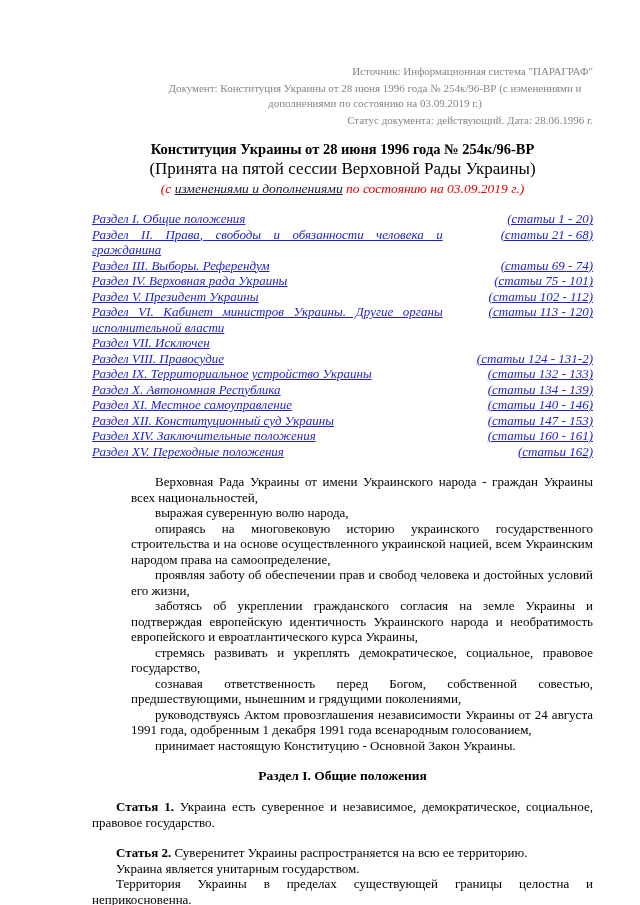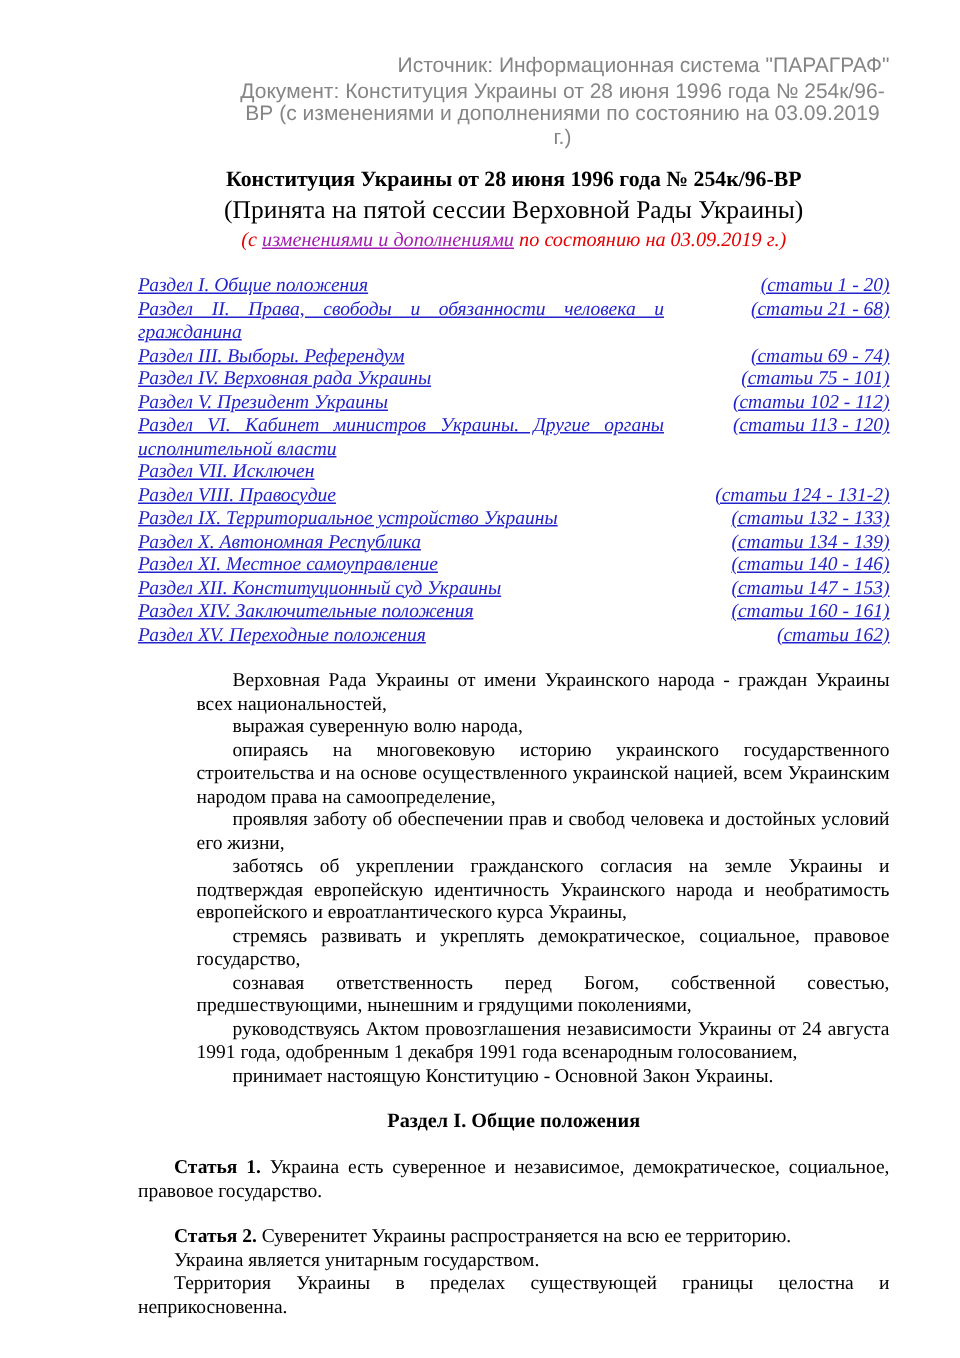--- a/index.html
+++ b/index.html
@@ -4,33 +4,33 @@
 <style>
   html, body { margin:0; padding:0; background:#ffffff; }
   body {
     width:640px; height:905px; overflow:hidden;
     font-family:"Liberation Serif", serif; color:#000;
   }
   .page { padding:36px 47px 0 92px; }
 
   
   .header-meta {
-    font-family:Liberation Sans, sans-serif;
-    font-size:14px; color:#858585; text-align:right; line-height:15.5px;
+    font-family:Liberation Serif, serif;
+    font-size:11px; color:#858585; text-align:right; line-height:15.5px;margin-top:28px;
   }
   .header-meta p { margin:0 0 1px 0; }
   .header-meta .doc-line { width:436px; margin-left:auto; text-align:center; }
 
   
   .title-block { text-align:center; margin-top:13px; }
   .doc-title { font-size:14.5px; font-weight:bold; margin:0; }
   .subtitle { font-size:17px; margin:1px 0 0 0; }
   .amendment { font-size:13.5px; font-style:italic; margin:2px 0 0 0; }
   .amendment, .amendment span { color:#e60000; }
-  .amendment a { color:#a21caf; text-decoration:underline; cursor:pointer; }
+  .amendment a { color:#0f172a; text-decoration:underline; cursor:pointer; }
 
   
   .toc {
     width:100%; border-collapse:collapse; table-layout:fixed;
     margin-top:14px; font-size:13px; line-height:15.5px; font-style:italic;
   }
   .toc td { padding:0; vertical-align:top; }
   .toc-left  { width:70%; text-align:justify; padding-right:10px; }
   .toc-right { width:30%; text-align:right; }
   .toc a { color:#2323cc; text-decoration:underline; cursor:pointer;text-align:center; }
@@ -44,20 +44,21 @@
   .article b { font-weight:bold; }
 </style>
 </head>
 <body>
 
 <div class="page">
 
   <div class="header-meta">
     <p>Источник: Информационная система "ПАРАГРАФ"</p>
     <p class="doc-line">Документ: Конституция Украины от 28 июня 1996 года № 254к/96-ВР (с изменениями и дополнениями по состоянию на 03.09.2019 г.)</p>
+    <p>Статус документа: действующий. Дата: 28.06.1996 г.</p>
   </div>
 
   <div class="title-block">
     <h1 class="doc-title">Конституция Украины от 28 июня 1996 года № 254к/96-ВР</h1>
     <p class="subtitle">(Принята на пятой сессии Верховной Рады Украины)</p>
     <p class="amendment"><span>(с </span><a>изменениями и дополнениями</a><span> по состоянию на 03.09.2019 г.)</span></p>
   </div>
 
   <table class="toc">
     <tbody>

